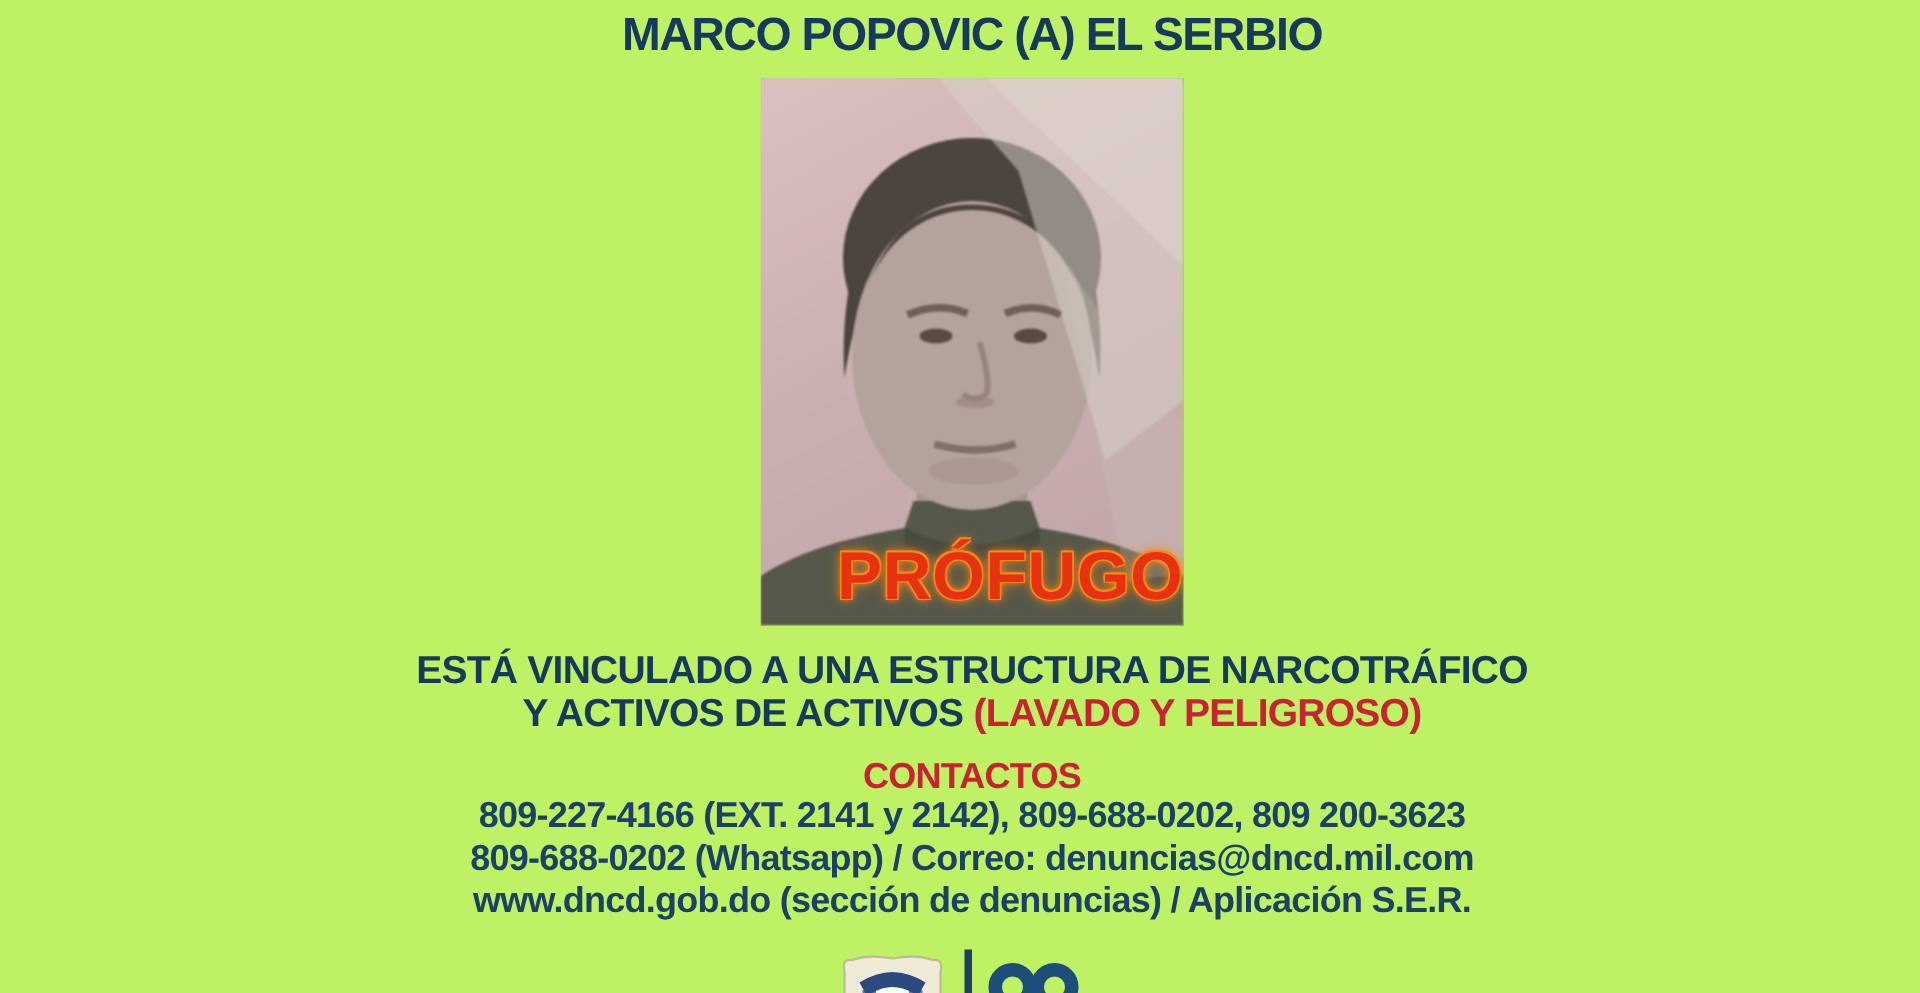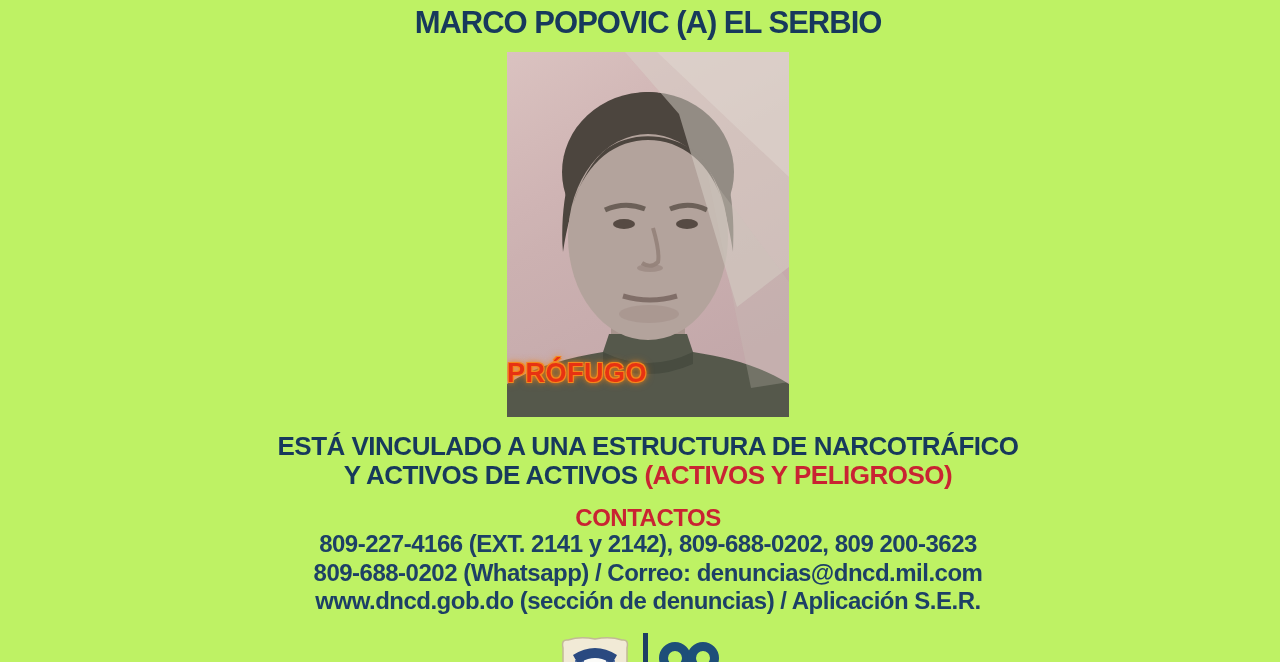--- a/index.html
+++ b/index.html
@@ -37,22 +37,22 @@
   .photo svg.portrait {
     display: block;
     width: 282px;
     height: 365px;
     filter: blur(0.7px) contrast(0.96) saturate(0.9);
   }
   .fugitive {
     position: absolute;
     left: 0; right: 0;
     top: 306px;
-    text-align: left;
-    font-size: 27px;
+    text-align: right;
+    font-size: 45px;
     font-weight: bold;
     letter-spacing: 0.5px;
     color: #e73212;
     text-shadow:
       -1px -1px 0 #f5871d, 1px -1px 0 #f5871d,
       -1px 1px 0 #f5871d, 1px 1px 0 #f5871d,
       0 0 5px #f28418, 0 0 9px rgba(242,132,24,.85);
   }
   .desc-1 { top: 431px; font-size: 26px; font-weight: bold; letter-spacing: -0.5px; color: #17395c; }
   .desc-2 { top: 460px; font-size: 26px; font-weight: bold; letter-spacing: -0.5px; color: #17395c; }
@@ -107,21 +107,21 @@
 
       <polygon points="118,0 282,0 282,215 230,255 172,62" fill="#ded6cc" opacity="0.5"></polygon>
       <polygon points="150,0 282,0 282,125" fill="#e8e2d8" opacity="0.4"></polygon>
       <polygon points="200,120 282,230 282,330 244,336" fill="#cfc6bc" opacity="0.25"></polygon>
     </svg>
     <div class="fugitive">PRÓFUGO</div>
   </div>
 
   <div class="center-line desc-1">ESTÁ VINCULADO A UNA ESTRUCTURA DE NARCOTRÁFICO</div>
 
-  <div class="center-line desc-2"><span>Y ACTIVOS DE ACTIVOS</span> <span class="warning">(ACTIVOS Y PELIGROSO)</span></div>
+  <div class="center-line desc-2"><span>Y ACTIVOS DE ACTIVOS</span> <span class="warning">(LAVADO Y PELIGROSO)</span></div>
 
   <div class="center-line contacts-heading">CONTACTOS</div>
 
   <div class="center-line contact-line contact-phones">809-227-4166 (EXT. 2141 y 2142), 809-688-0202, 809 200-3623</div>
 
   <div class="center-line contact-line contact-whatsapp">809-688-0202 (Whatsapp) / Correo: denuncias@dncd.mil.com</div>
 
   <div class="center-line contact-line contact-web">www.dncd.gob.do (sección de denuncias) / Aplicación S.E.R.</div>
 
   <div class="footer-shield">

